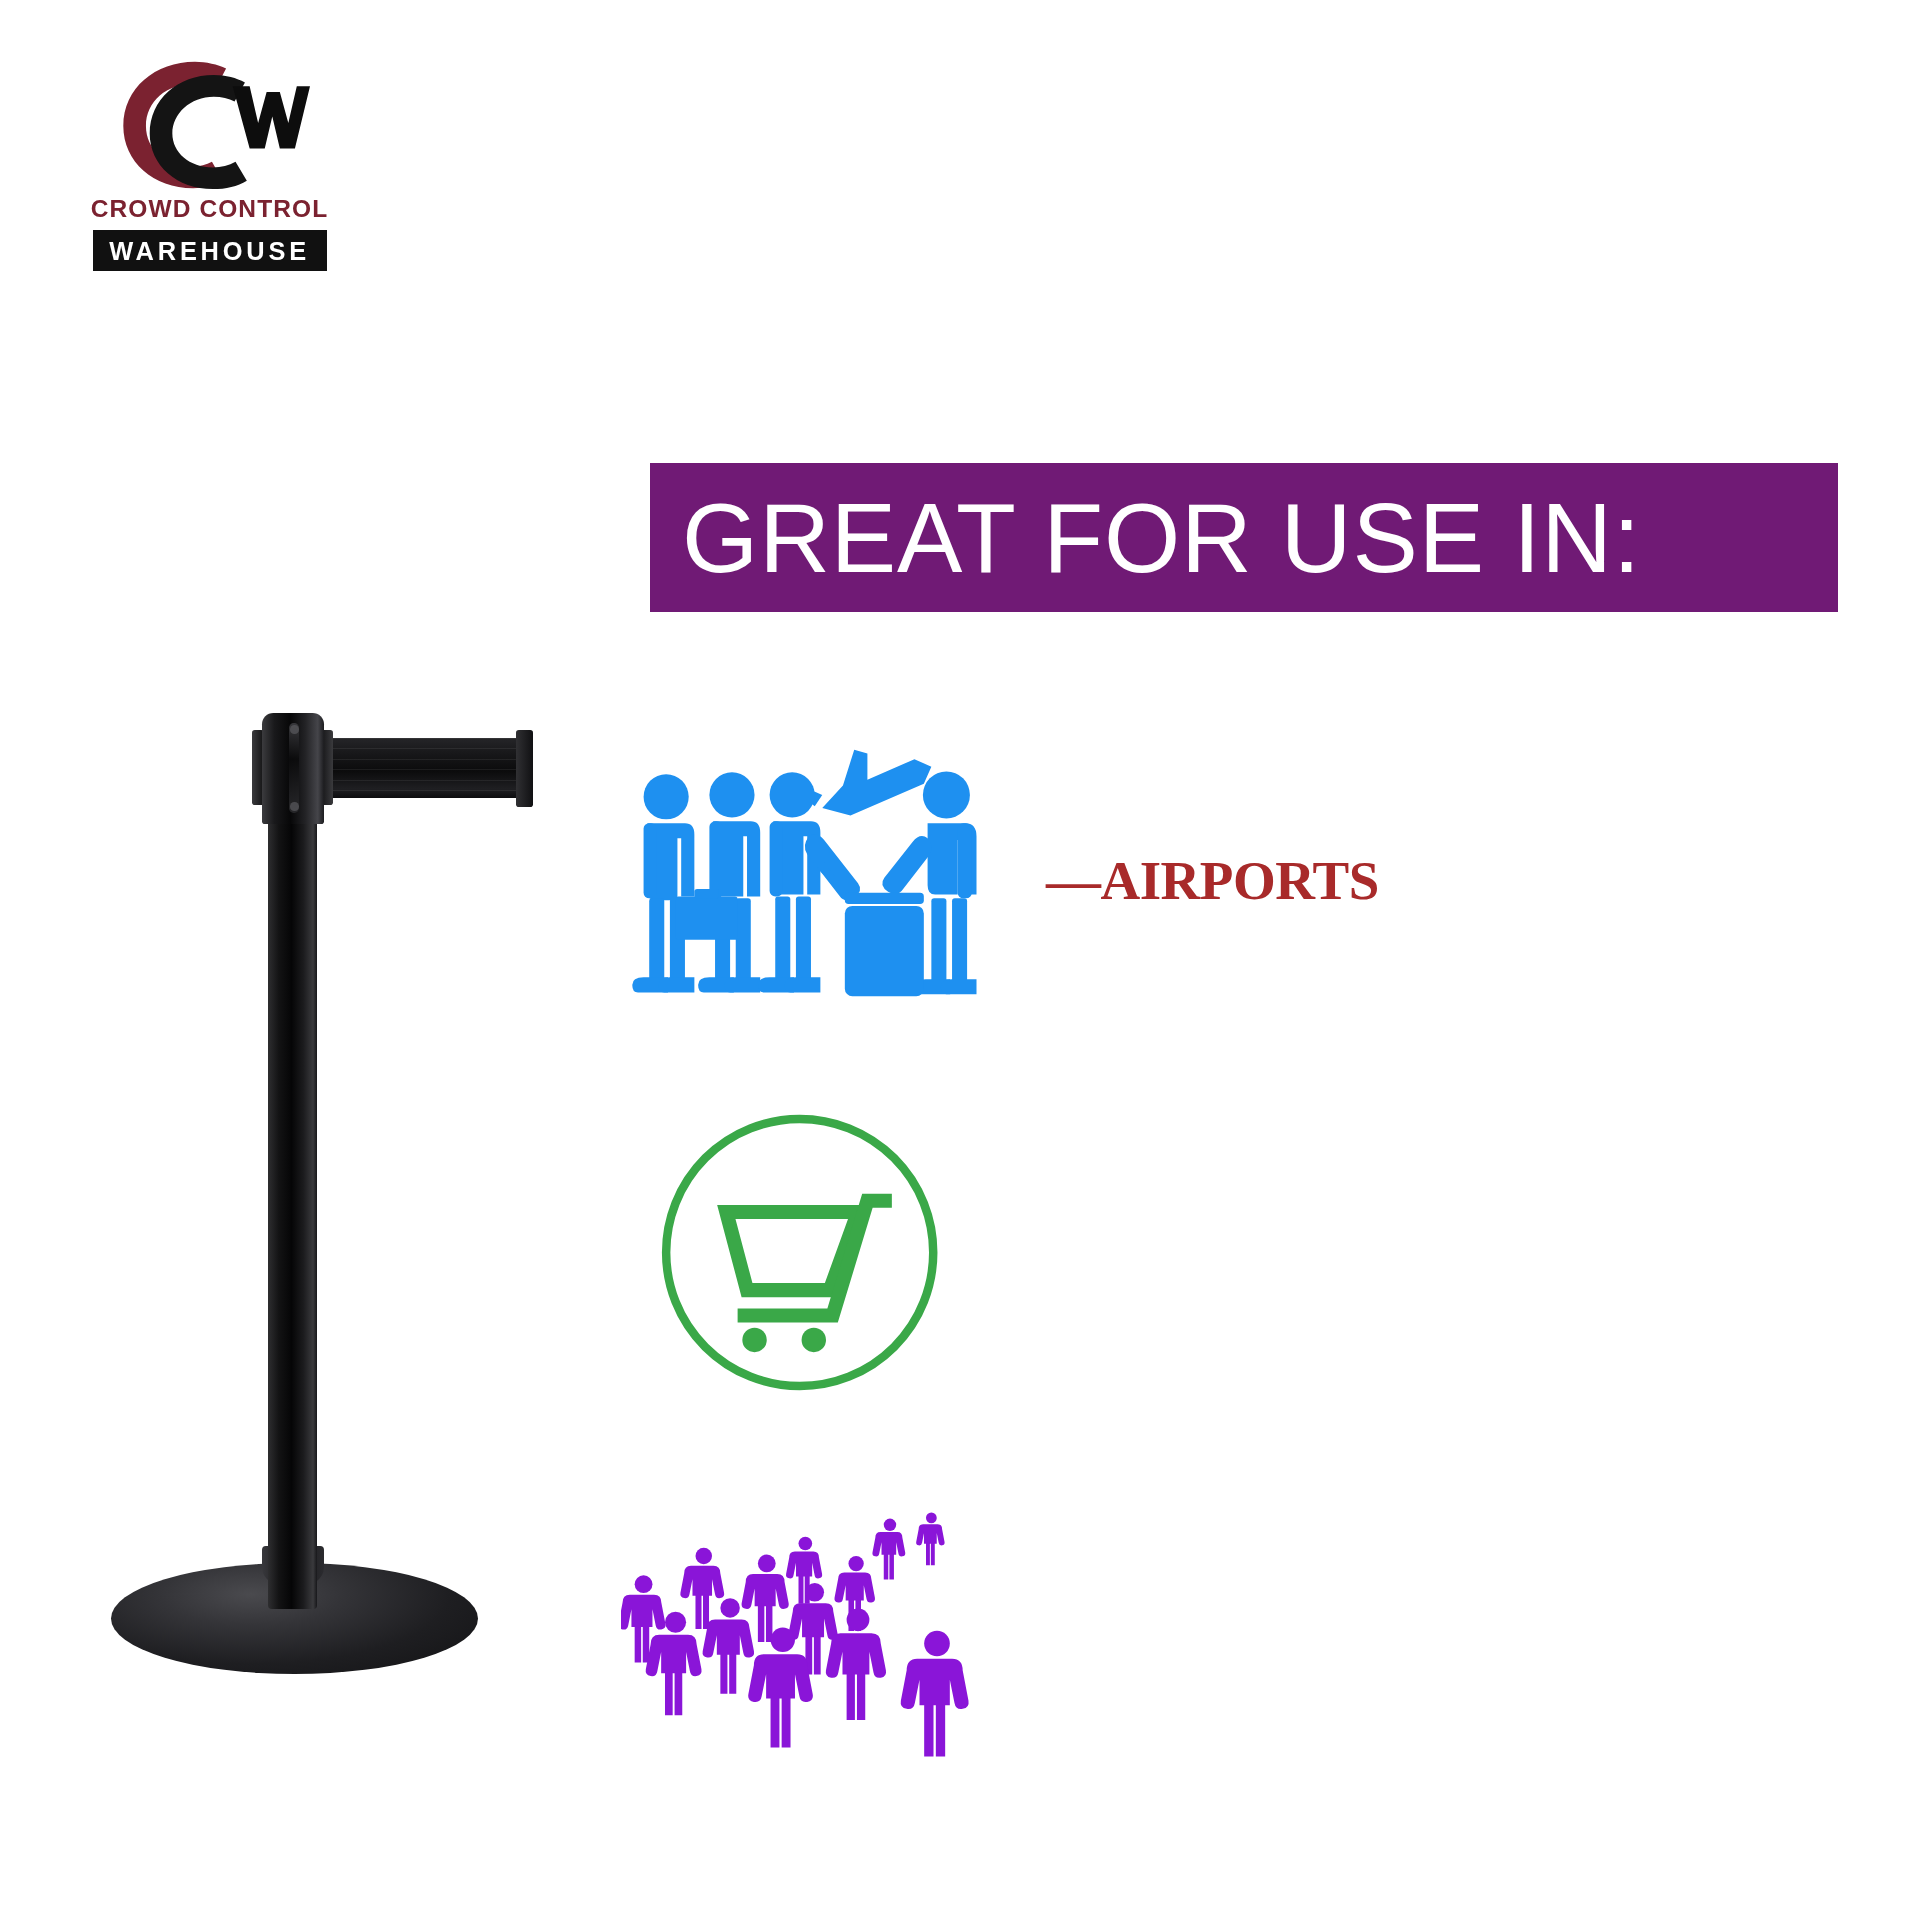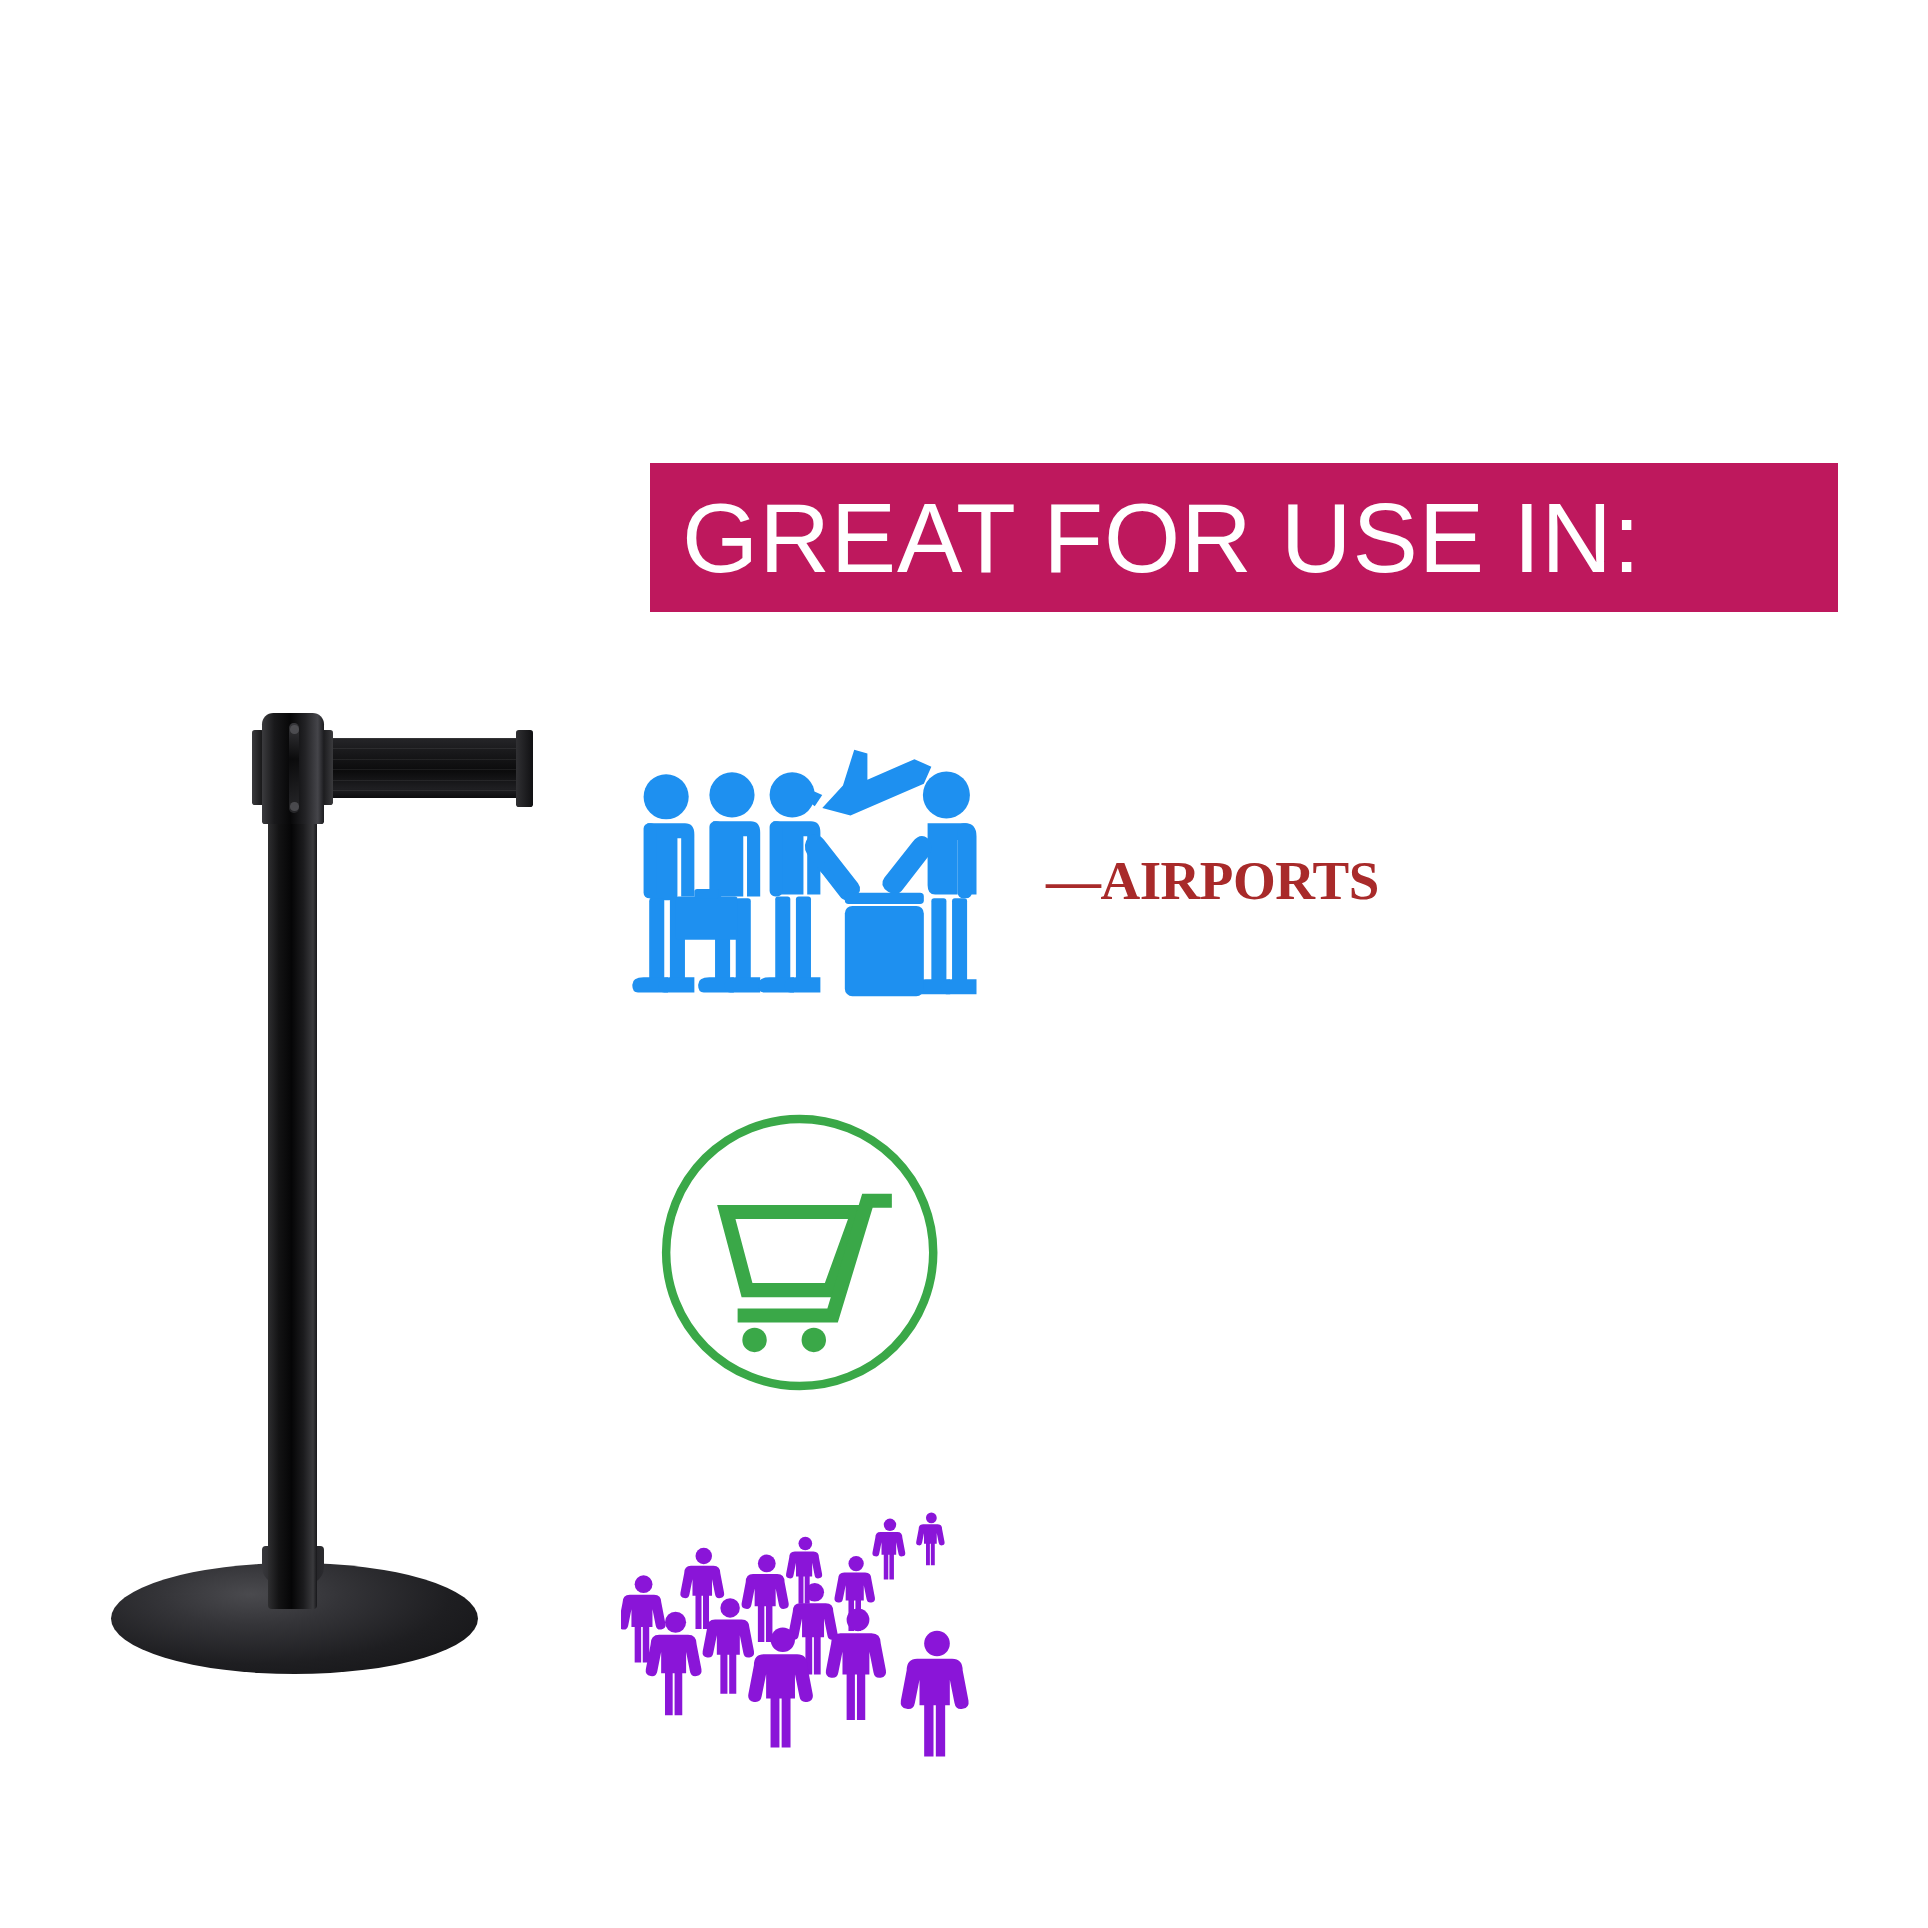--- a/index.html
+++ b/index.html
@@ -85,21 +85,21 @@
     white-space: pre-line;
   }
 
   
   #banner {
     position: absolute;
     left: 650px;
     top: 463px;
     width: 1188px;
     height: 149px;
-    background: #be185d;
+    background: #701a75;
     display: flex;
     align-items: center;
     justify-content: flex-start;
   }
   #banner-text {
     color: #ffffff;
     font-size: 98px;
     font-weight: 400;
     letter-spacing: 0.9px;
     padding-left: 32px;
@@ -263,20 +263,38 @@
     height: 43px;
     background: linear-gradient(to right, #38383c, #131315 45%, #2b2b2f);
     border-radius: 3.8px 3.8px 50% 50%;
   }
 </style>
 </head>
 <body>
 
 <div id="header">
 
+  <div id="logo">
+    <svg id="logo-mark" viewBox="0 0 210 142">
+
+      <path d="M88 4 C46 4 12 32 12 72 C12 110 44 138 86 138 C98 138 109 136 118 131
+               L106 110 C100 113 93 115 86 115 C57 115 36 97 36 72 C36 46 58 27 88 27
+               C96 27 104 29 110 32 L121 11 C112 7 100 4 88 4 Z" fill="#7B2230"></path>
+
+      <path d="M108 18 C70 18 40 44 40 80 C40 114 69 139 107 139 C121 139 133 136 143 130
+               L131 110 C124 114 116 116 107 116 C82 116 64 100 64 80 C64 59 83 41 108 41
+               C116 41 124 43 130 46 L141 26 C132 21 121 18 108 18 Z" fill="#141414"></path>
+
+      <path d="M128 30 L146 30 L155 69 L164 36 L178 36 L187 69 L196 30 L210 30
+               L194 96 L178 96 L170 62 L162 96 L146 96 Z" fill="#0d0d0d"></path>
+    </svg>
+    <div id="logo-wordmark-top">CROWD CONTROL</div>
+    <div id="logo-wordmark-bottom-bar"></div>
+    <div id="logo-wordmark-bottom">WAREHOUSE</div>
+  </div>
 
 </div>
 
 <div id="banner">
   <span id="banner-text">GREAT FOR USE IN:</span>
 </div>
 
 <div id="stanchion">
   <div id="base-rim"></div>
   <div id="base-disc"></div>

